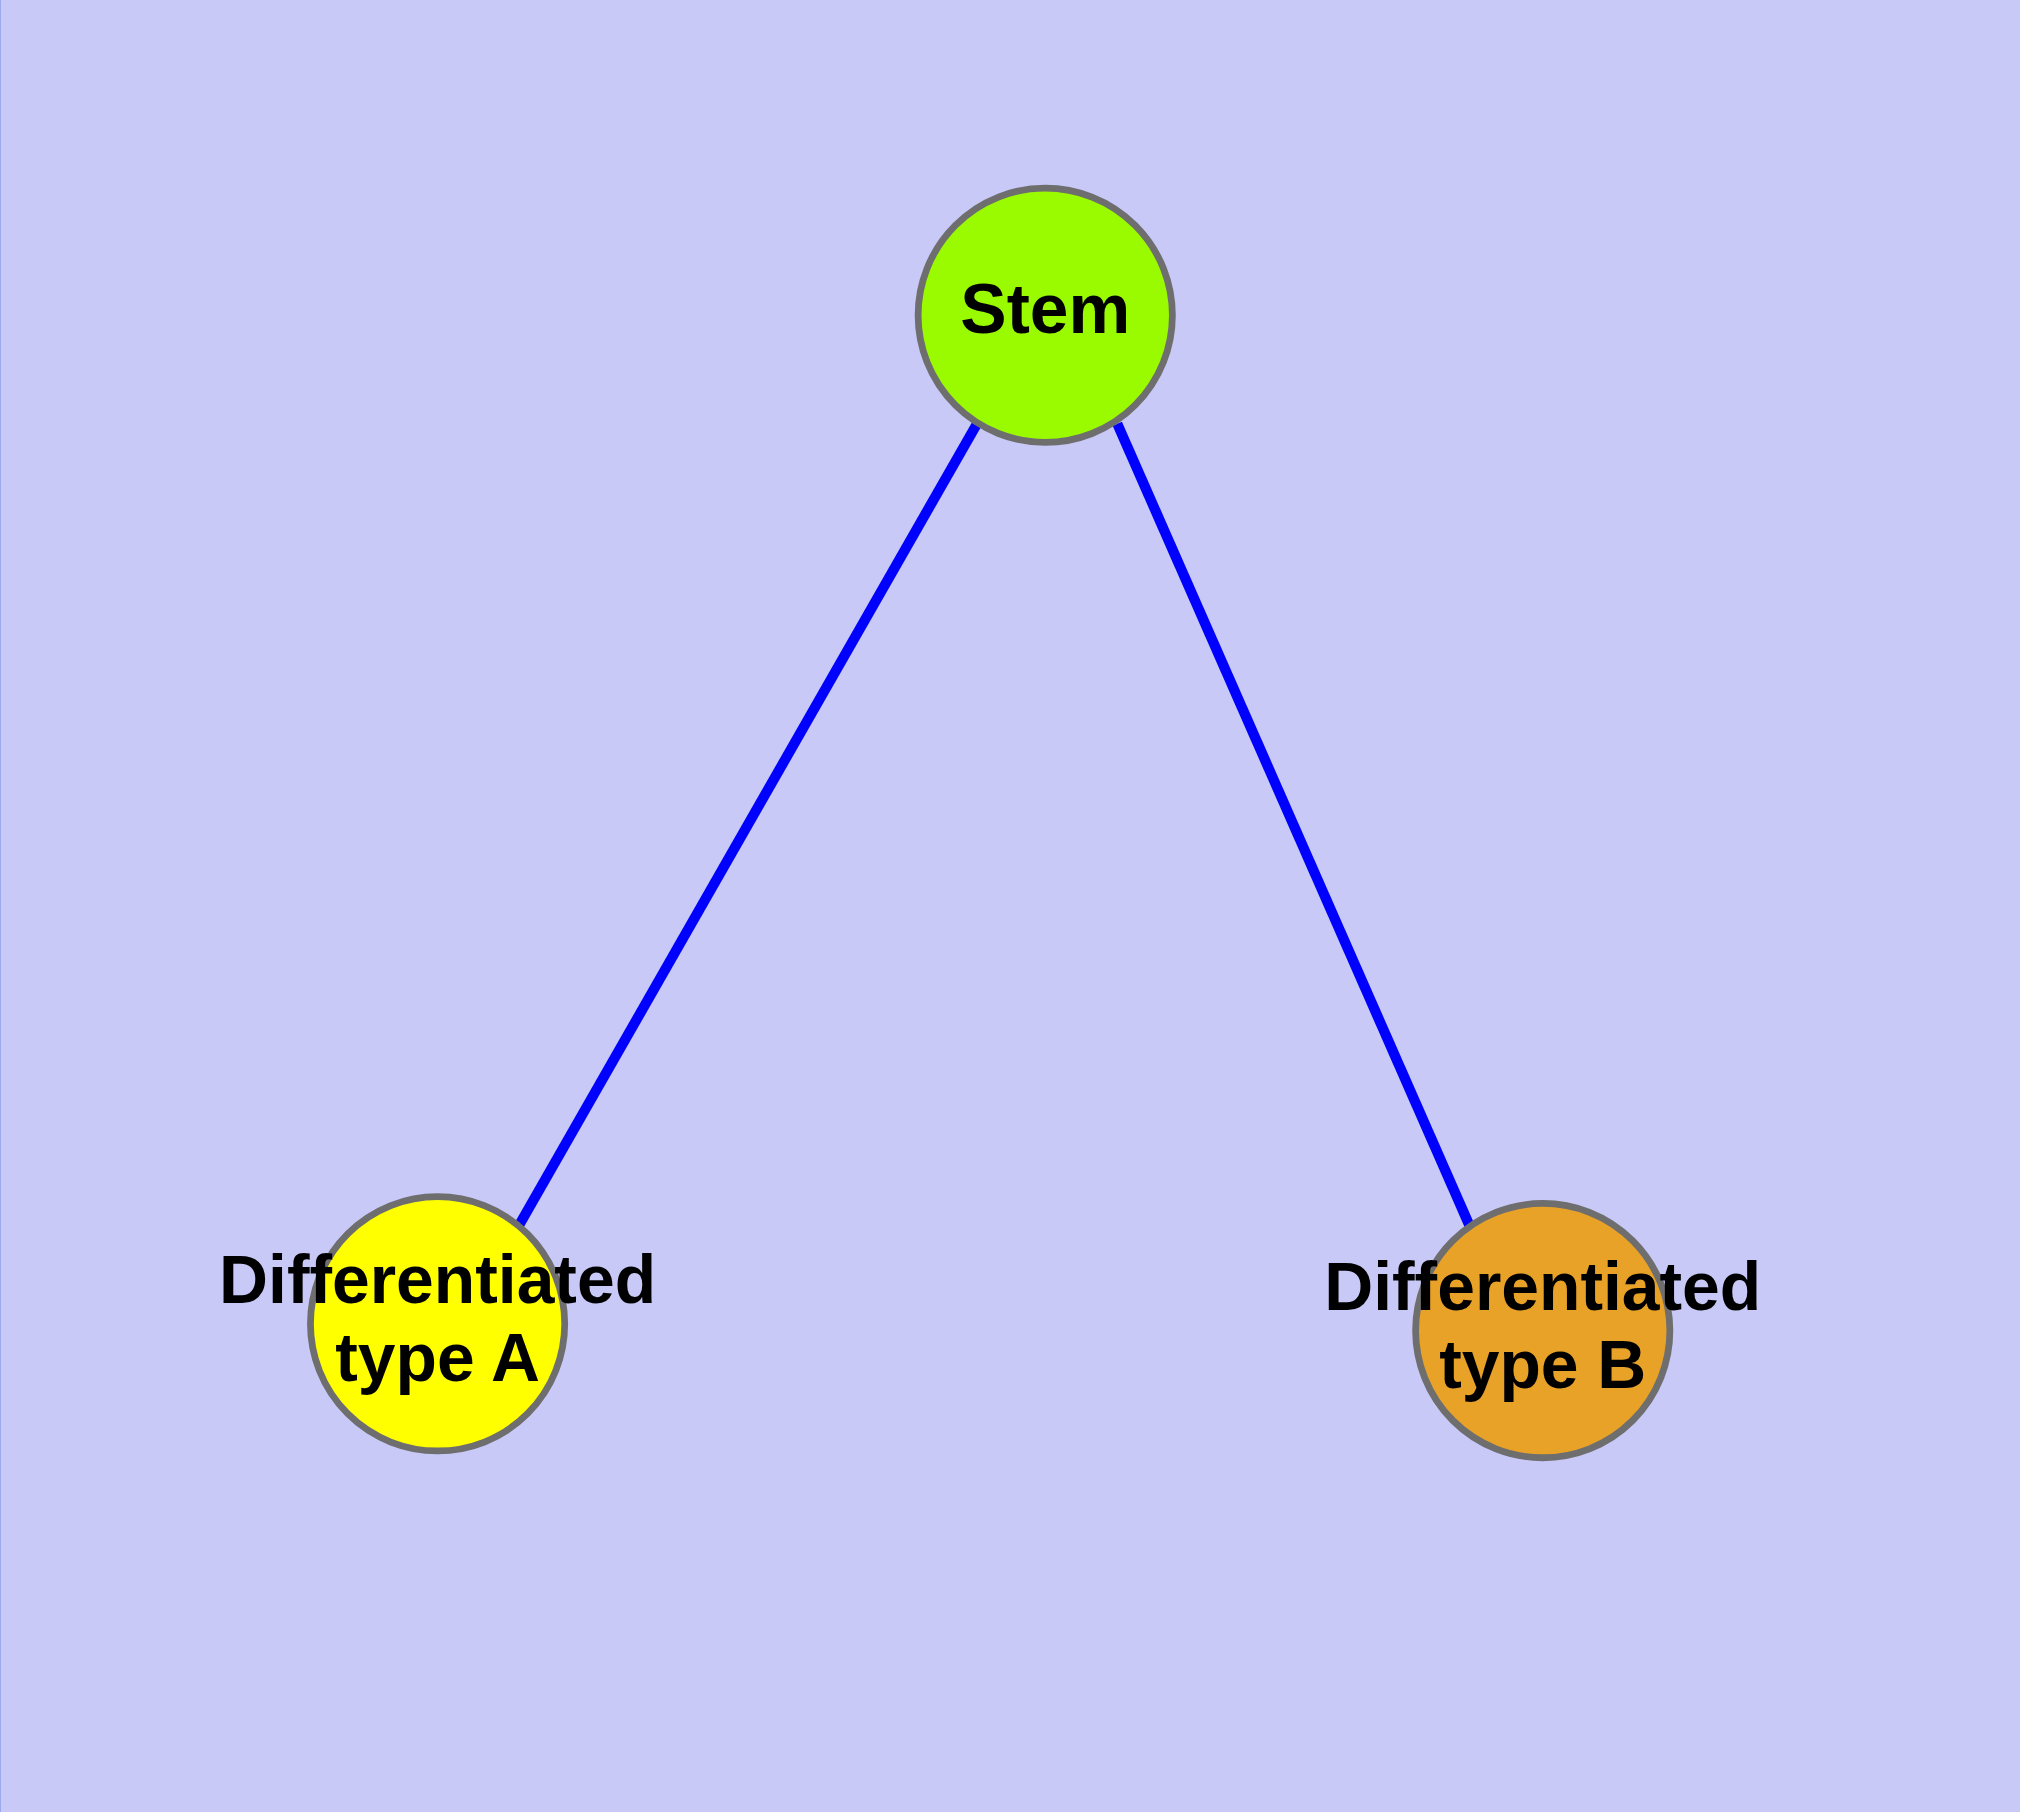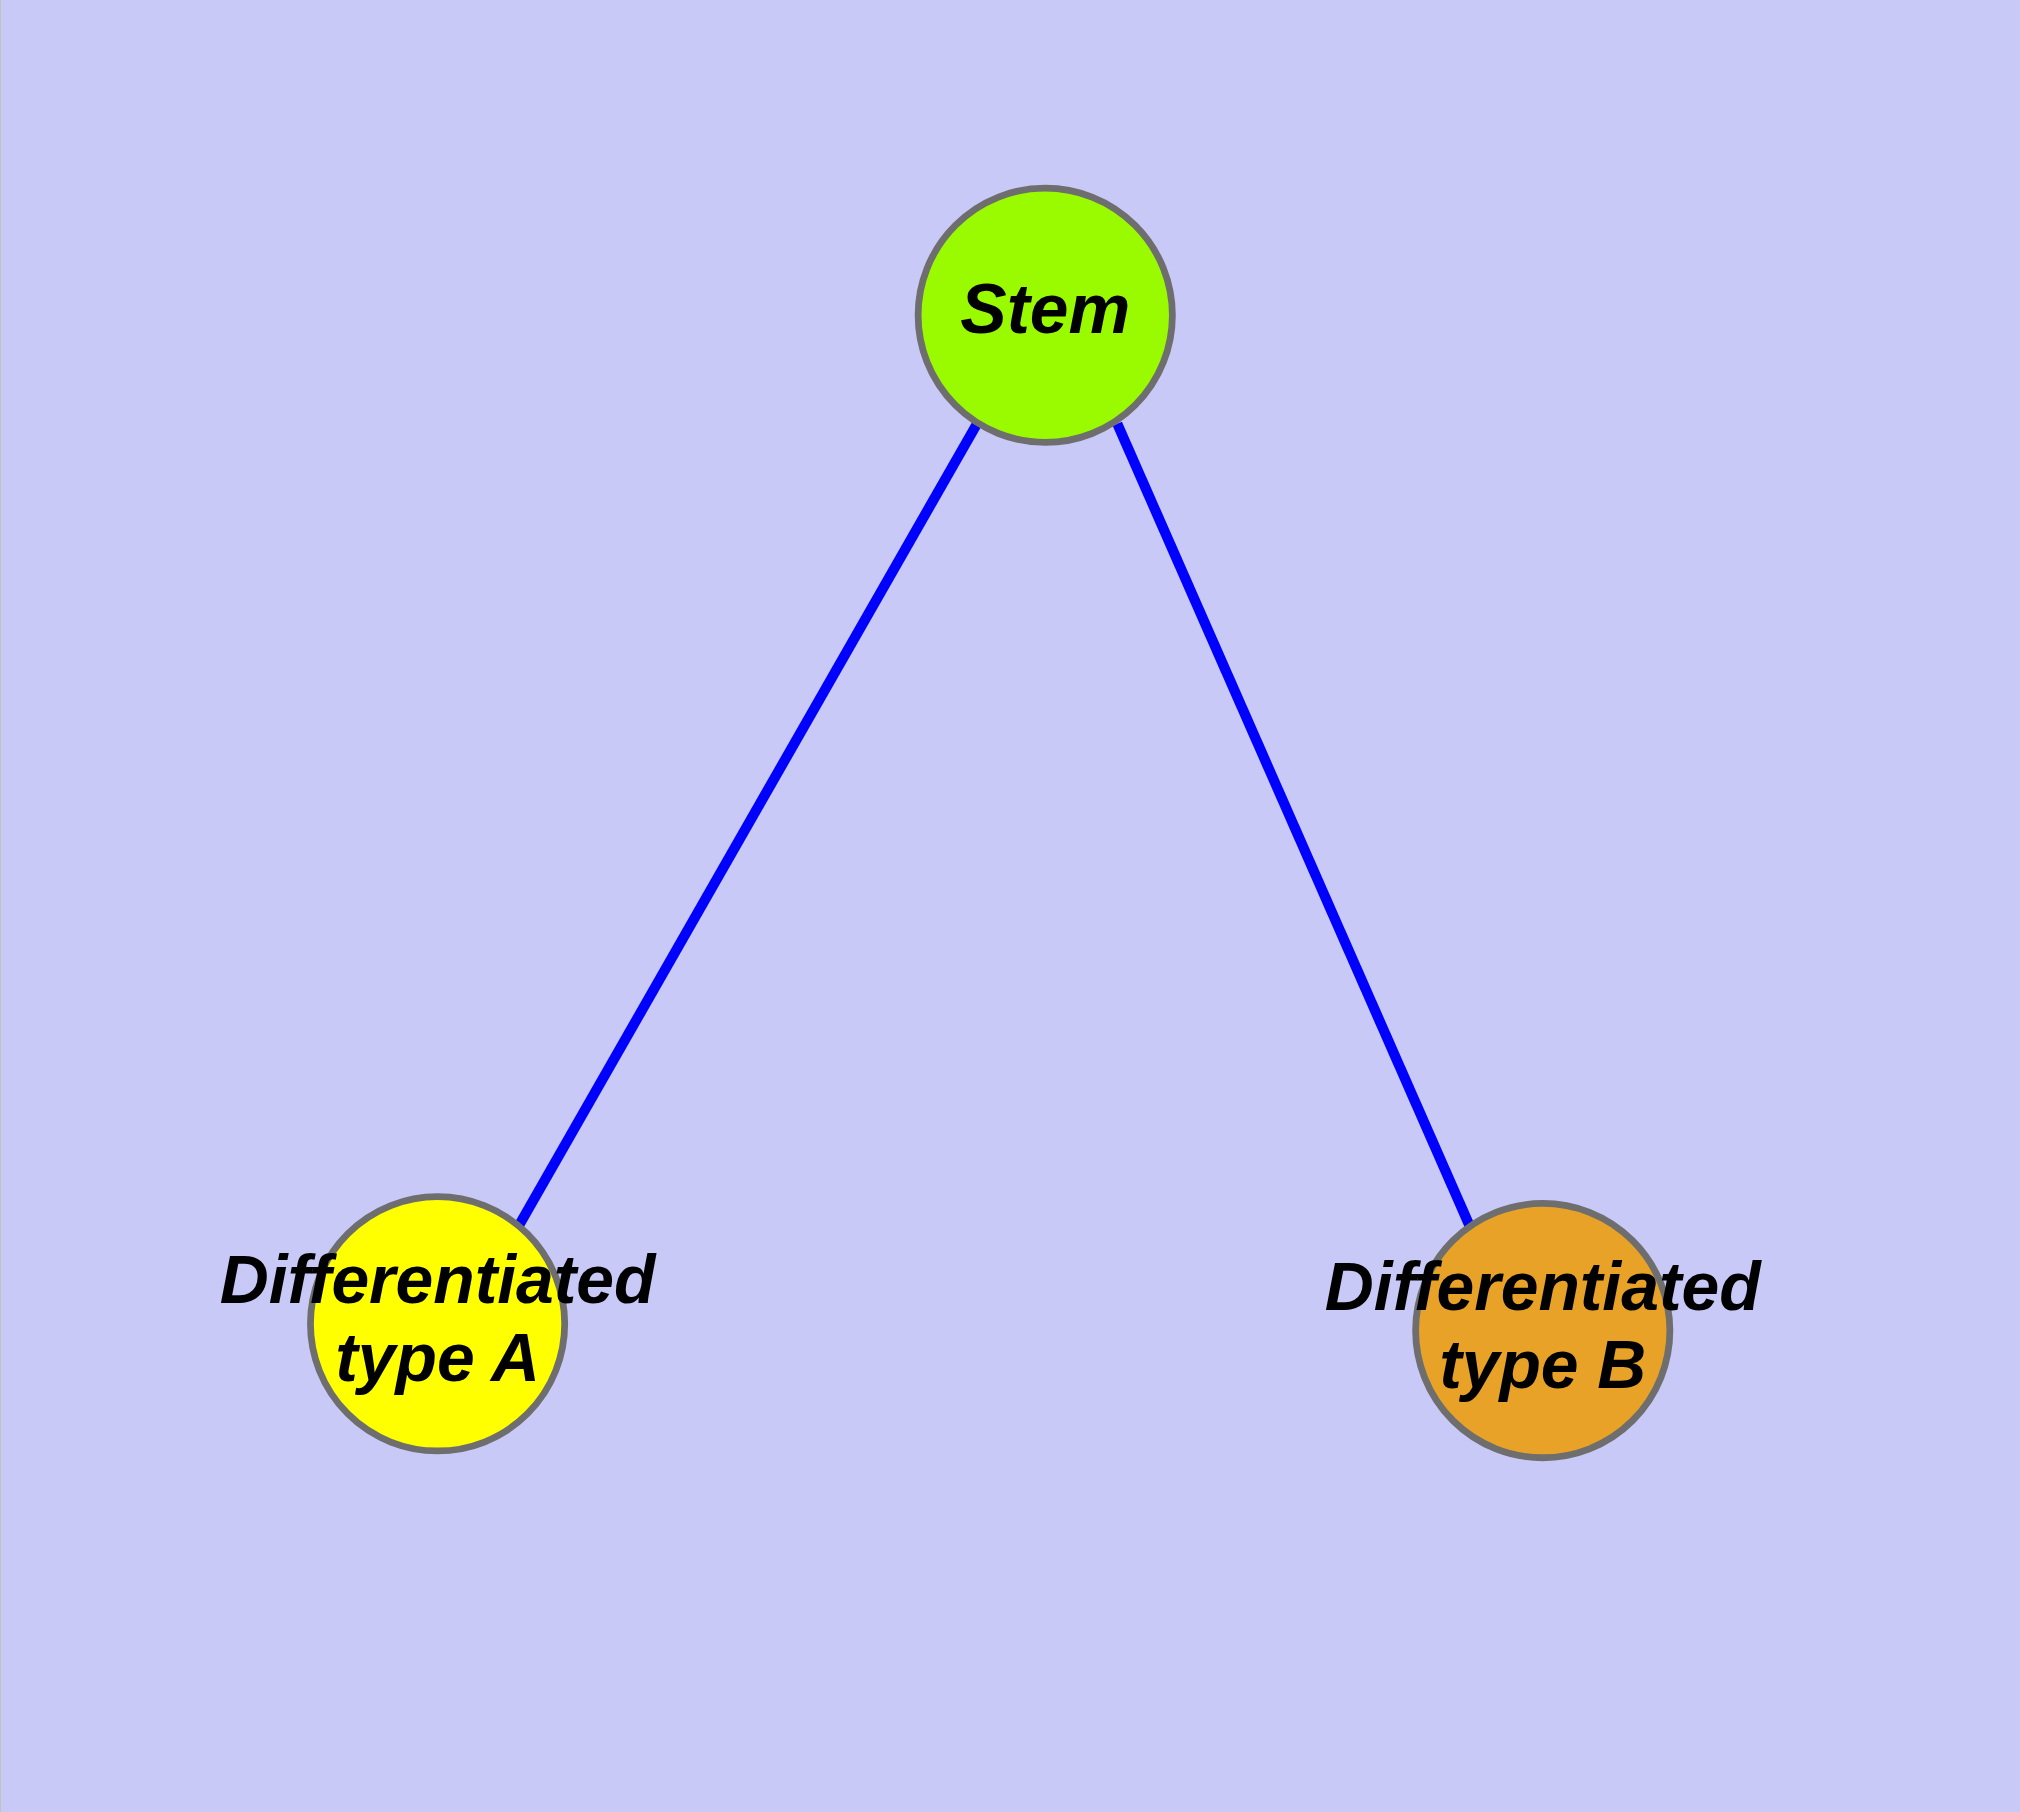--- a/index.html
+++ b/index.html
@@ -34,21 +34,21 @@
     fill: #000000;
     text-anchor: middle;
     dominant-baseline: middle;
     paint-order: normal;
     white-space: pre;
   }
 </style>
 </head>
 <body style="width: 2021px; height: 1812px; background: rgb(201, 201, 247);">
 
-<div id="graph-canvas" style="background: #84cc16; font-style: italic;">
+<div id="graph-canvas" style="background: #1d4ed8;">
   <svg id="graph-svg" viewBox="0 0 2384 2138" xmlns="http://www.w3.org/2000/svg">
 
     <rect x="0" y="0" width="2384" height="2138" fill="#C9C9F7"></rect>
 
     <g>
       <line class="graph-edge" stroke-linecap="butt" x1="1153" y1="499" x2="612" y2="1446" stroke="#0000FF" stroke-width="12"></line>
       <line class="graph-edge" stroke-linecap="butt" x1="1318" y1="500" x2="1734" y2="1447" stroke="#0000FF" stroke-width="12"></line>
     </g>
 
     <g>

